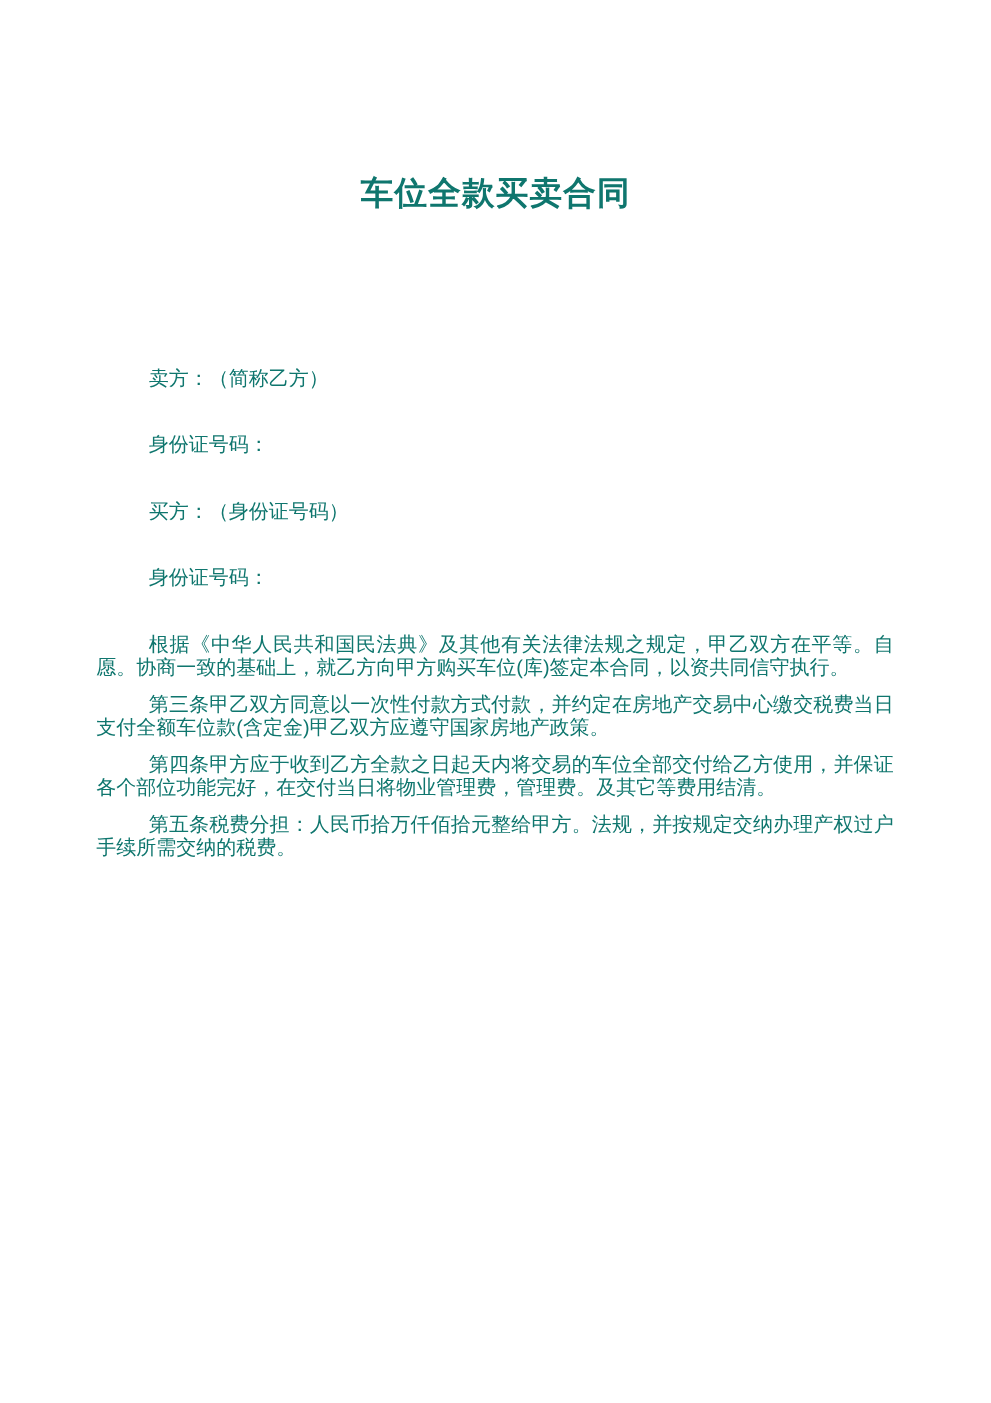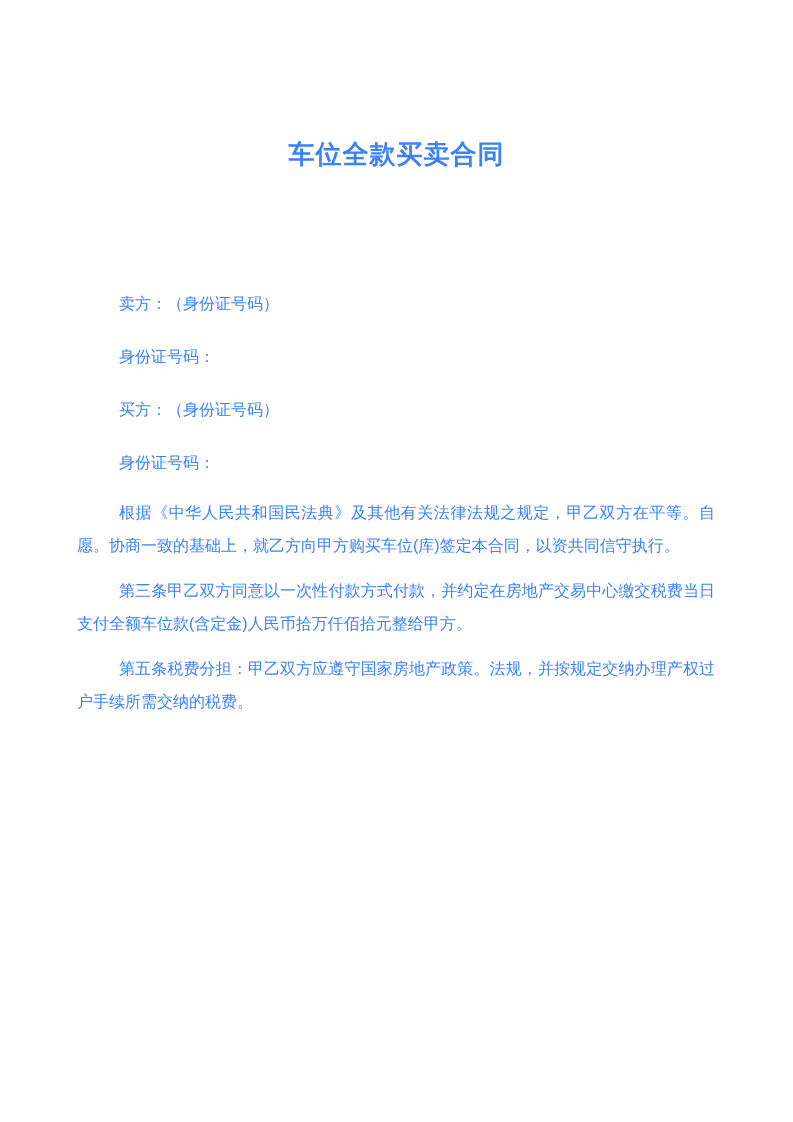--- a/index.html
+++ b/index.html
@@ -5,21 +5,21 @@
   html, body {
     margin: 0;
     padding: 0;
     background: #ffffff;
   }
   .page {
     position: relative;
     width: 793px;
     height: 978px;
     background: #ffffff;
-    color: #3b82f6;
+    color: #0f766e;
     font-family: "Liberation Sans", sans-serif;
     overflow: hidden;
   }
   .doc-title {
     position: absolute;
     top: 139px;
     left: 0;
     right: 0;
     margin: 0;
     text-align: center;
@@ -41,23 +41,23 @@
     text-indent: 42px;
     white-space: pre-wrap;
   }
   .contract-body {
     position: absolute;
     top: 496px;
     left: 77px;
     width: 638px;
   }
   .para {
-    margin: 0 0 12px 0;
+    margin: 12px 0 12px 0;
     font-size: 16px;
-    line-height: 33px;
+    line-height: 18px;
     text-align: justify;
     text-indent: 42px;
     word-break: break-all;
   }
   .page-number {
     position: absolute;
     top: 1048px;
     left: 0;
     right: 0;
     text-align: center;
@@ -67,27 +67,28 @@
   }
 </style>
 </head>
 <body>
 
 <div class="page">
 
   <h1 class="doc-title">车位全款买卖合同</h1>
 
   <div class="parties">
-    <p>卖方：（身份证号码）</p>
+    <p>卖方：（简称乙方）</p>
     <p>身份证号码：</p>
     <p>买方：（身份证号码）</p>
     <p>身份证号码：</p>
   </div>
 
   <div class="contract-body">
     <p class="para">根据《中华人民共和国民法典》及其他有关法律法规之规定，甲乙双方在平等。自愿。协商一致的基础上，就乙方向甲方购买车位(库)签定本合同，以资共同信守执行。</p>
-    <p class="para">第三条甲乙双方同意以一次性付款方式付款，并约定在房地产交易中心缴交税费当日支付全额车位款(含定金)人民币拾万仟佰拾元整给甲方。</p>
-    <p class="para">第五条税费分担：甲乙双方应遵守国家房地产政策。法规，并按规定交纳办理产权过户手续所需交纳的税费。</p>
+    <p class="para">第三条甲乙双方同意以一次性付款方式付款，并约定在房地产交易中心缴交税费当日支付全额车位款(含定金)甲乙双方应遵守国家房地产政策。</p>
+    <p class="para">第四条甲方应于收到乙方全款之日起天内将交易的车位全部交付给乙方使用，并保证各个部位功能完好，在交付当日将物业管理费，管理费。及其它等费用结清。</p>
+    <p class="para">第五条税费分担：人民币拾万仟佰拾元整给甲方。法规，并按规定交纳办理产权过户手续所需交纳的税费。</p>
   </div>
 
   <div class="page-number">1</div>
 
 </div>
 
 </body></html>

